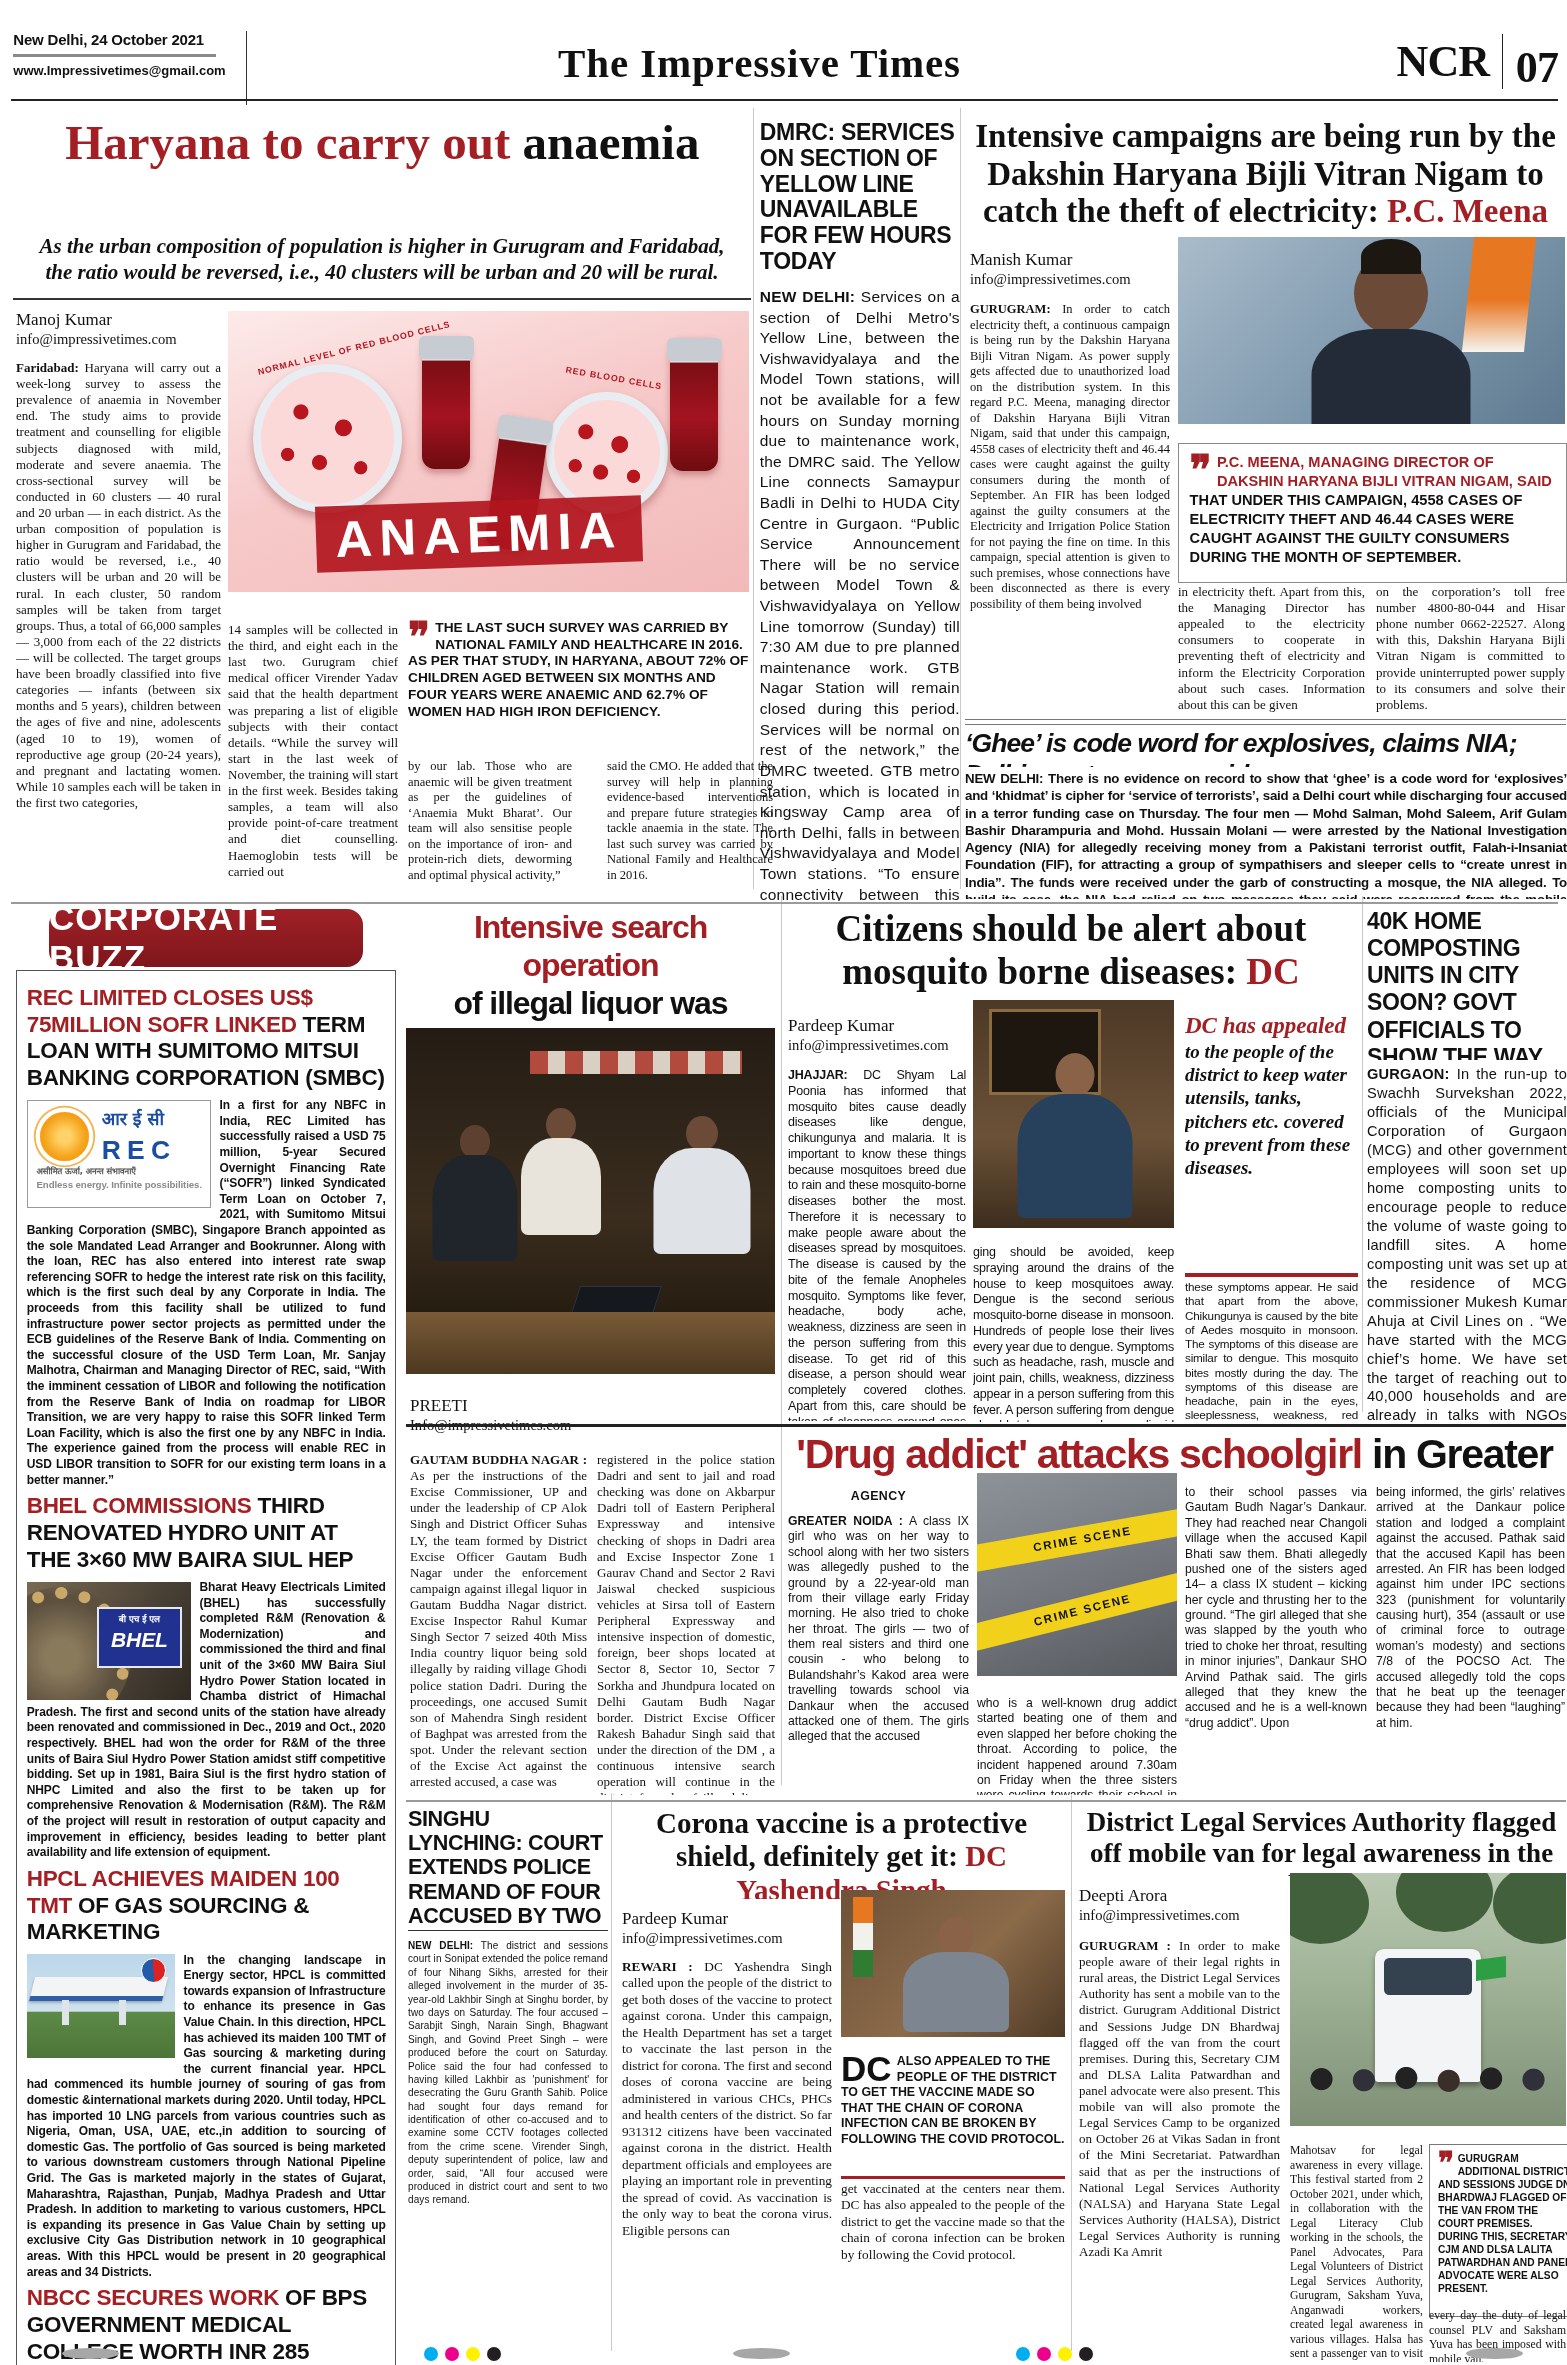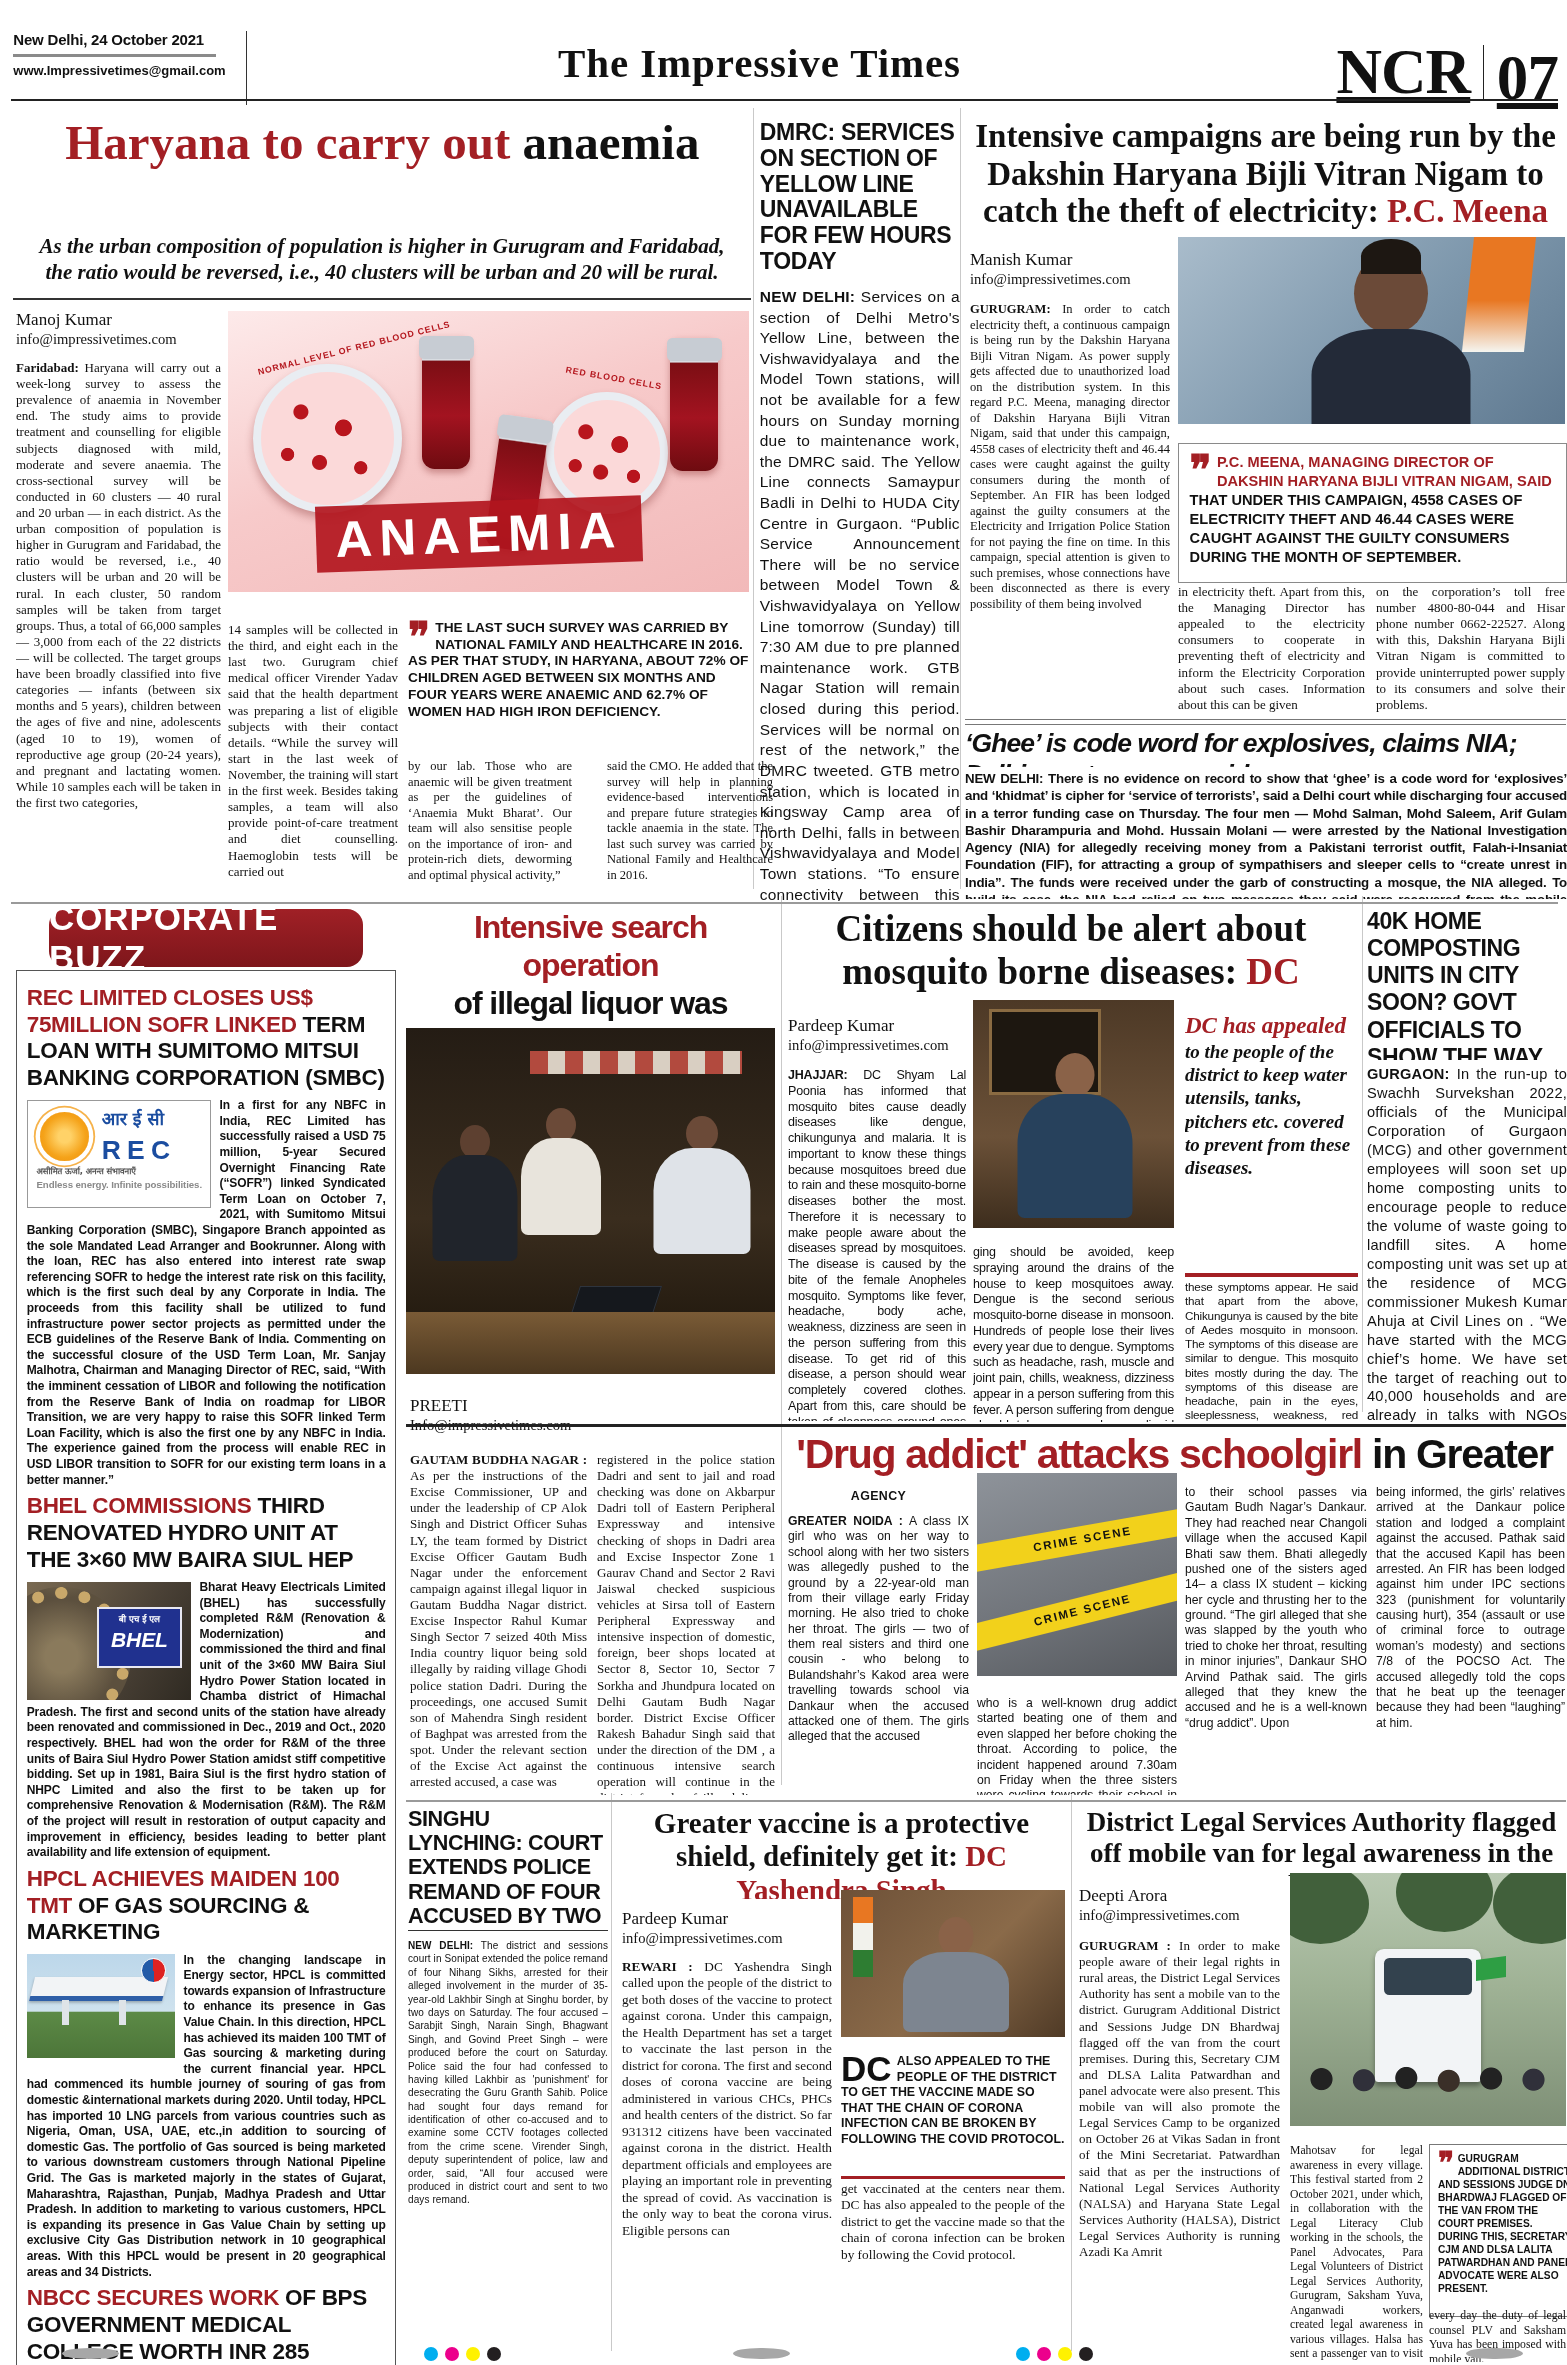--- a/index.html
+++ b/index.html
@@ -16,21 +16,21 @@
   .hrule{position:absolute;background:#222;}
 
   
   #hdr-left{left:13.3px;top:19.4px;width:226px;height:74px;border-right:1.3px solid #333;padding-right:7px;}
   #hdr-date{font-family:"Liberation Sans",sans-serif;font-weight:bold;font-size:15px;letter-spacing:-0.2px;}
   #hdr-date-rule{height:3.5px;background:#8a8a8a;margin:5.3px 0 6.2px 0;width:203px;}
   #hdr-mail{font-family:"Liberation Sans",sans-serif;font-weight:bold;font-size:13px;}
   #masthead{left:477px;top:26.5px;width:565px;text-align:center;font-size:41px;font-weight:600;
             font-family:"Liberation Serif",serif;letter-spacing:0.9px;}
   #hdr-right{left:1306px;top:17.7px;width:252px;display:flex;align-items:center;justify-content:flex-end;gap:12.4px;}
-  #hdr-ncr,#hdr-pno{font-size:63px;font-weight:bold;font-family:"Liberation Serif",serif;letter-spacing:-0.9px;text-decoration:underline;}
+  #hdr-ncr,#hdr-pno{font-size:44px;font-weight:bold;font-family:"Liberation Serif",serif;letter-spacing:-0.9px;}
   #hdr-bar{width:1.8px;height:55px;background:#222;}
   #hrule-top{left:10.6px;top:99px;width:1547px;height:1.8px;}
 
   
   #ana-head{left:13.3px;top:106px;width:738px;height:108px;text-align:center;
             font-size:49px;line-height:1.02;font-weight:bold;}
   #ana-sub{left:25px;top:221px;width:714px;height:58px;text-align:center;font-style:italic;
            font-weight:bold;font-size:21px;line-height:1.25;}
   #ana-subrule{left:13.3px;top:286px;width:738px;height:1.8px;background:#333;}
   .byline{font-size:17px;line-height:1.25;}
@@ -458,21 +458,21 @@
   <div class="abs jt clip" id="drug-col2">who is a well-known drug addict started beating one of them and even slapped her before choking the throat. According to police, the incident happened around 7.30am on Friday when the three sisters were cycling towards their school in Bulandshahr district. The route</div>
   <div class="abs jt clip" id="drug-col3">to their school passes via Gautam Budh Nagar’s Dankaur. They had reached near Changoli village when the accused Kapil Bhati saw them. Bhati allegedly pushed one of the sisters aged 14– a class IX student – kicking her cycle and thrusting her to the ground. “The girl alleged that she was slapped by the youth who tried to choke her throat, resulting in minor injuries”, Dankaur SHO Arvind Pathak said. The girls alleged that they knew the accused and he is a well-known “drug addict”. Upon</div>
   <div class="abs jt clip" id="drug-col4">being informed, the girls’ relatives arrived at the Dankaur police station and lodged a complaint against the accused. Pathak said that the accused Kapil has been arrested. An FIR has been lodged against him under IPC sections 323 (punishment for voluntarily causing hurt), 354 (assault or use of criminal force to outrage woman’s modesty) and sections 7/8 of the POCSO Act. The accused allegedly told the cops that he beat up the teenager because they had been “laughing” at him.</div>
 
   <div class="abs" id="bot-rule"></div>
 
   <div class="abs clip" id="sin-head">SINGHU LYNCHING: COURT EXTENDS POLICE REMAND OF FOUR ACCUSED BY TWO DAYS</div>
   <div class="abs jt clip" id="sin-body"><b>NEW DELHI:</b><span> The district and sessions court in Sonipat extended the police remand of four Nihang Sikhs, arrested for their alleged involvement in the murder of 35-year-old Lakhbir Singh at Singhu border, by two days on Saturday. The four accused – Sarabjit Singh, Narain Singh, Bhagwant Singh, and Govind Preet Singh – were produced before the court on Saturday. Police said the four had confessed to having killed Lakhbir as 'punishment' for desecrating the Guru Granth Sahib. Police had sought four days remand for identification of other co-accused and to examine some CCTV footages collected from the crime scene. Virender Singh, deputy superintendent of police, law and order, said, “All four accused were produced in district court and sent to two days remand.</span></div>
 
   <div class="abs clip" id="cor-head">
-    <span>Greater vaccine is a protective shield, definitely get it: </span><span class="red">DC Yashendra Singh</span>
+    <span>Corona vaccine is a protective shield, definitely get it: </span><span class="red">DC Yashendra Singh</span>
   </div>
   <div class="abs byline" id="cor-byline">
     <div>Pardeep Kumar</div>
     <div class="mail">info@impressivetimes.com</div>
   </div>
   <div class="abs bodycol jt clip" id="cor-col1"><b>REWARI :</b><span> DC Yashendra Singh called upon the people of the district to get both doses of the vaccine to protect against corona. Under this campaign, the Health Department has set a target to vaccinate the last person in the district for corona. The first and second doses of corona vaccine are being administered in various CHCs, PHCs and health centers of the district. So far 931312 citizens have been vaccinated against corona in the district. Health department officials and employees are playing an important role in preventing the spread of covid. As vaccination is the only way to beat the corona virus. Eligible persons can</span></div>
   <div class="ph" id="cor-photo">
     <div class="flag"></div>
     <div class="figure" id="cor-fig">
         <span class="head"></span>

